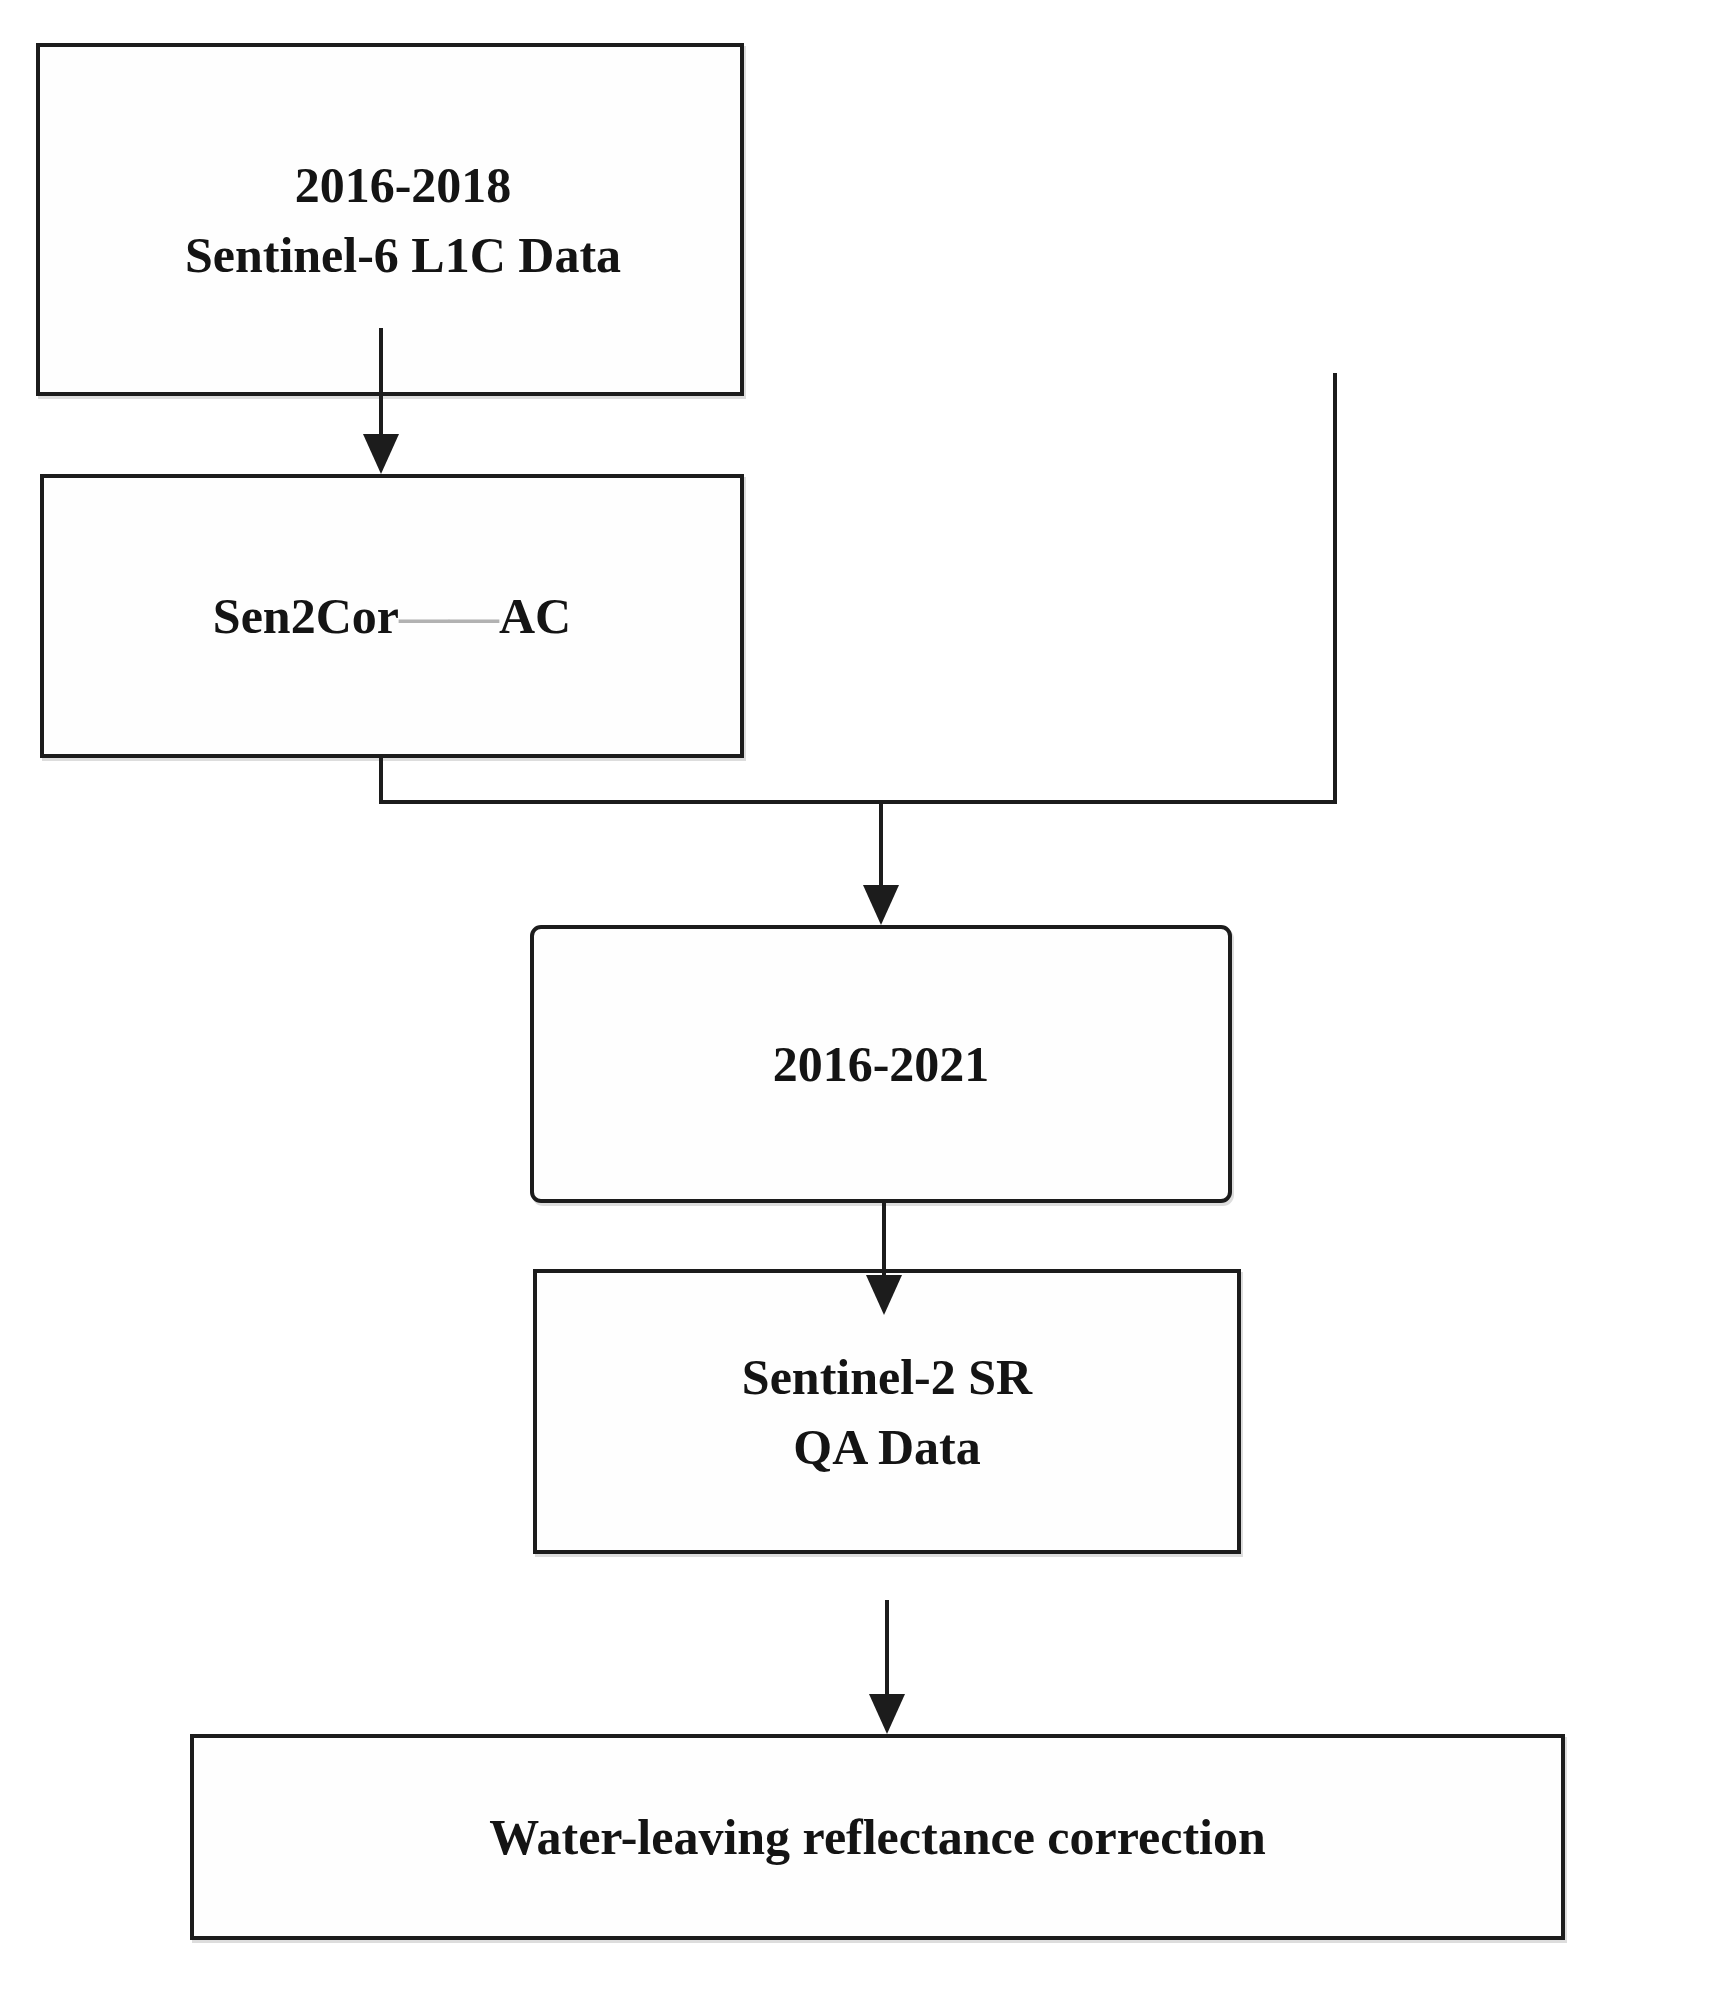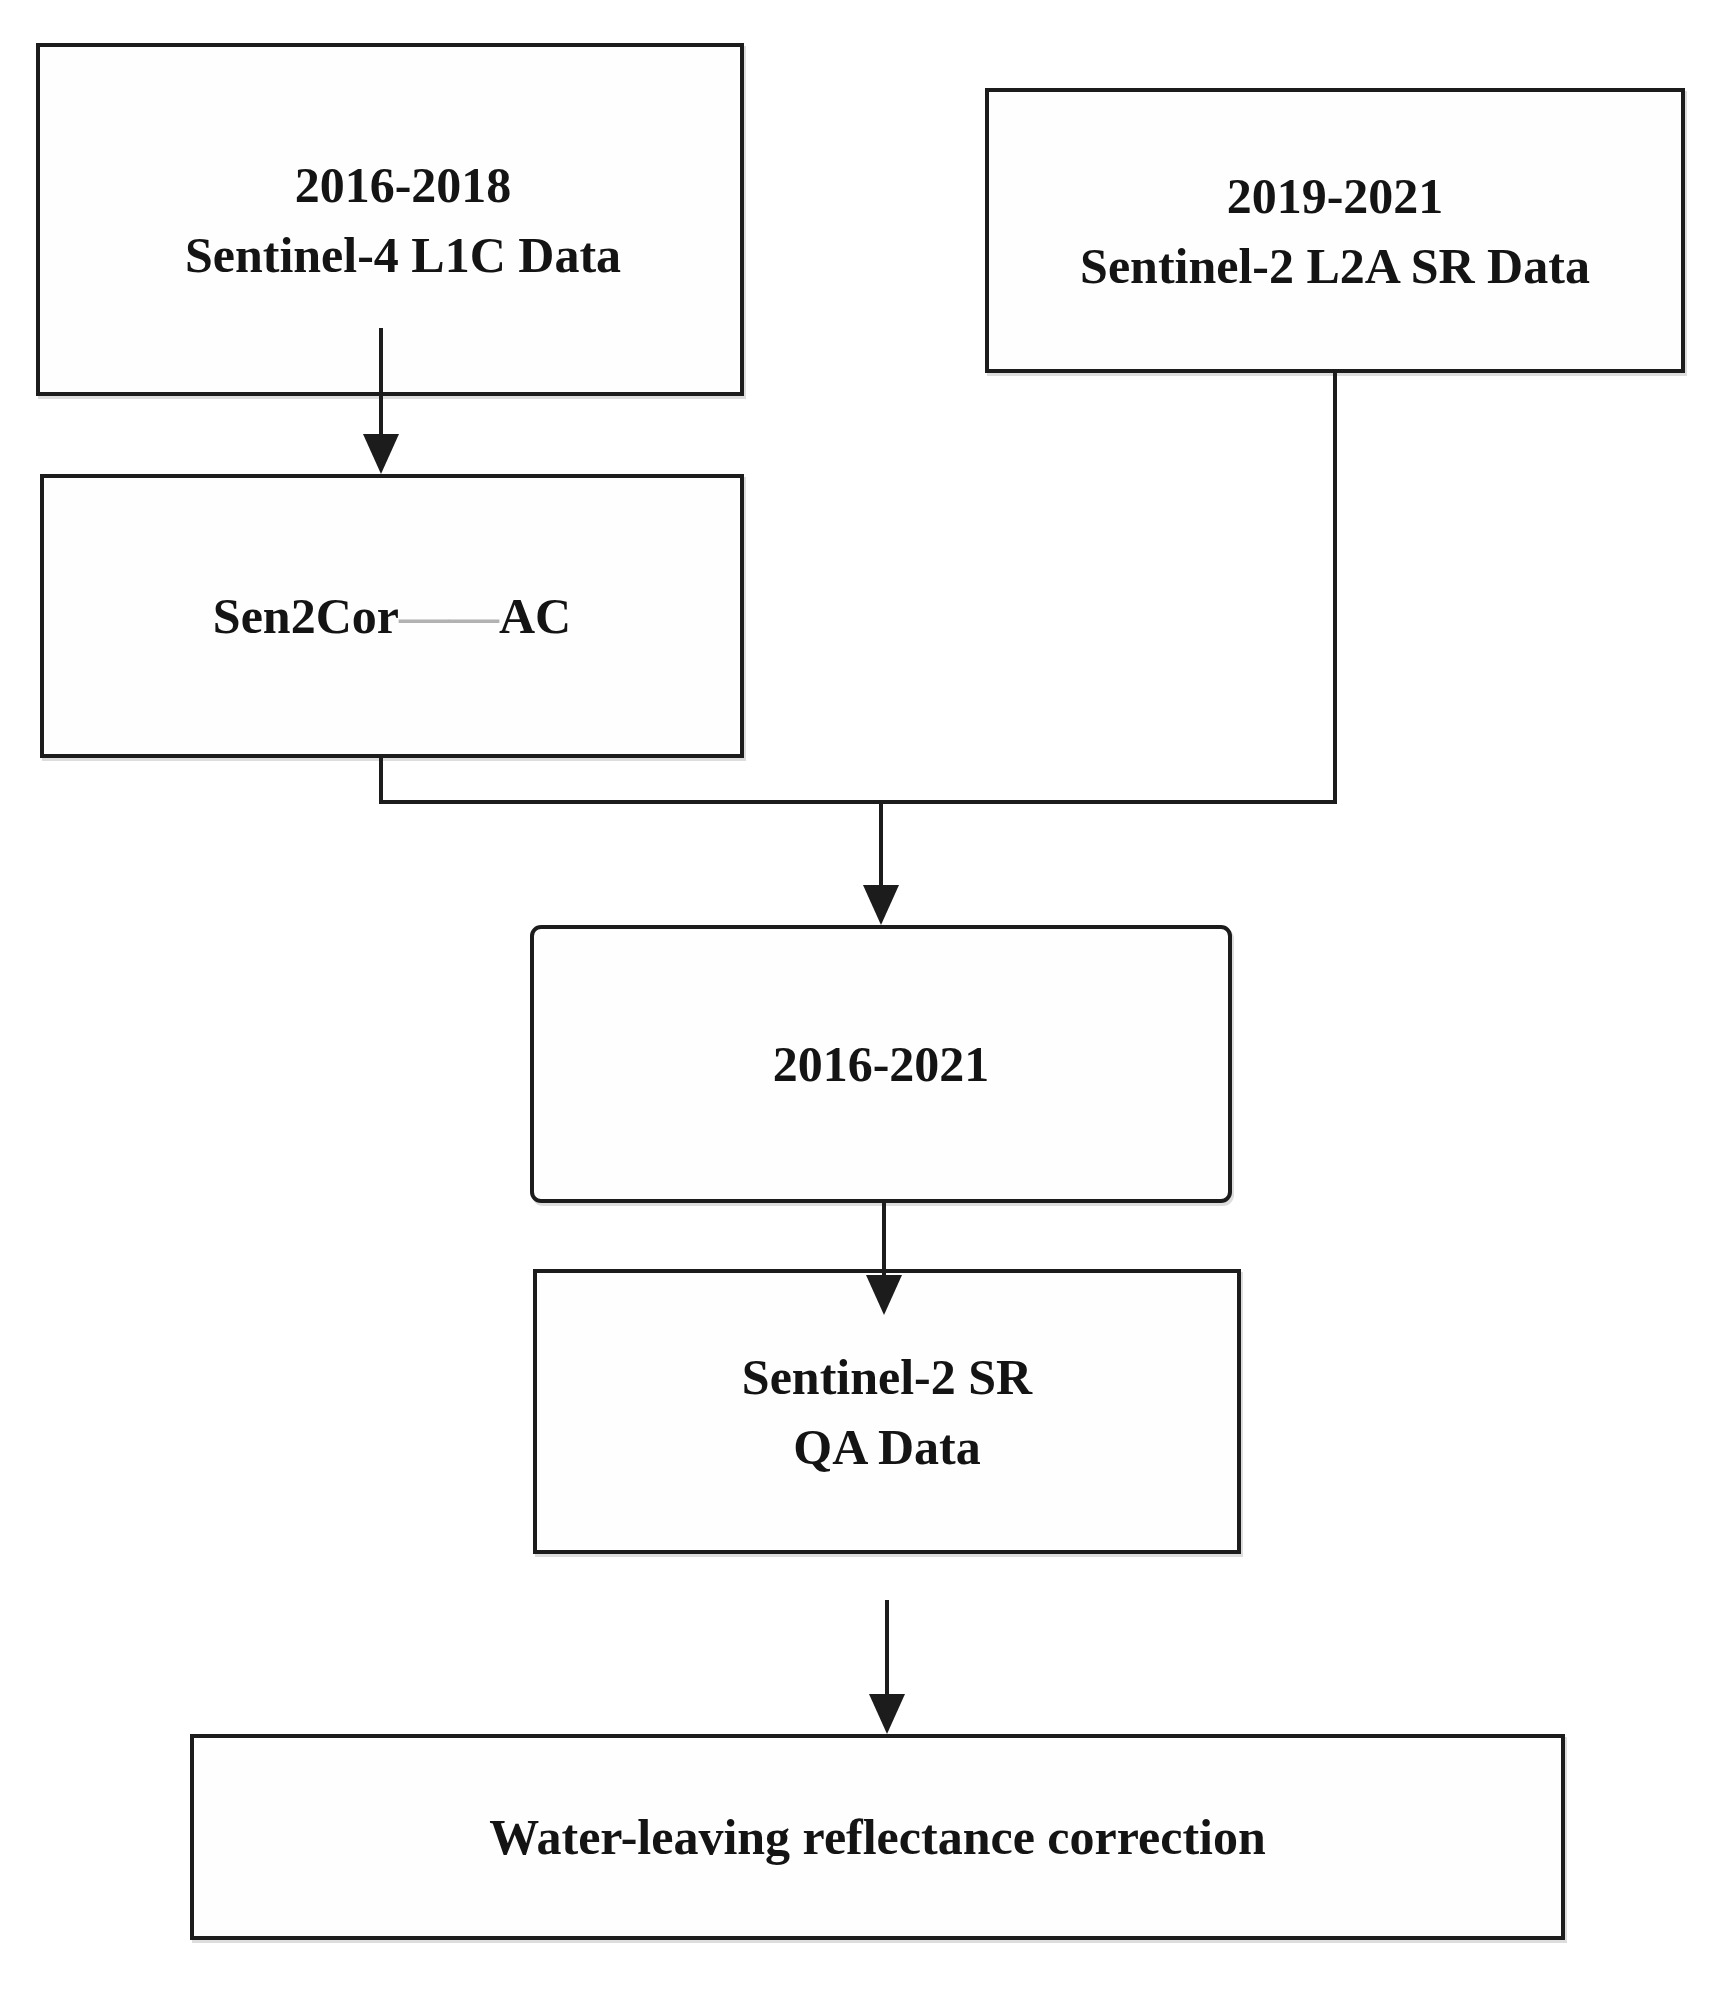--- a/index.html
+++ b/index.html
@@ -75,27 +75,23 @@
   #conn-qa-drop       { left: 885px;  top: 1600px; height: 98px; }
   #head-qa            { left: 869px;  top: 1694px; }
 </style>
 </head>
 <body>
 
 <div class="canvas">
 
   <div class="node" id="node-l1c">
     <span class="txt">2016-2018</span>
-    <span class="txt">Sentinel-4 L1C Data</span>
+    <span class="txt">Sentinel-6 L1C Data</span>
   </div>
 
-  <div class="node" id="node-l2a">
-    <span class="txt">2019-2021</span>
-    <span class="txt">Sentinel-2 L2A SR Data</span>
-  </div>
 
   <div class="node" id="node-sen2cor">
     <span class="txt"><span>Sen2Cor</span><span class="dash">——</span><span>AC</span></span>
   </div>
 
   <div class="node" id="node-sr">
     <span class="txt">2016-2021</span>
   </div>
 
   <div class="node" id="node-qa">

